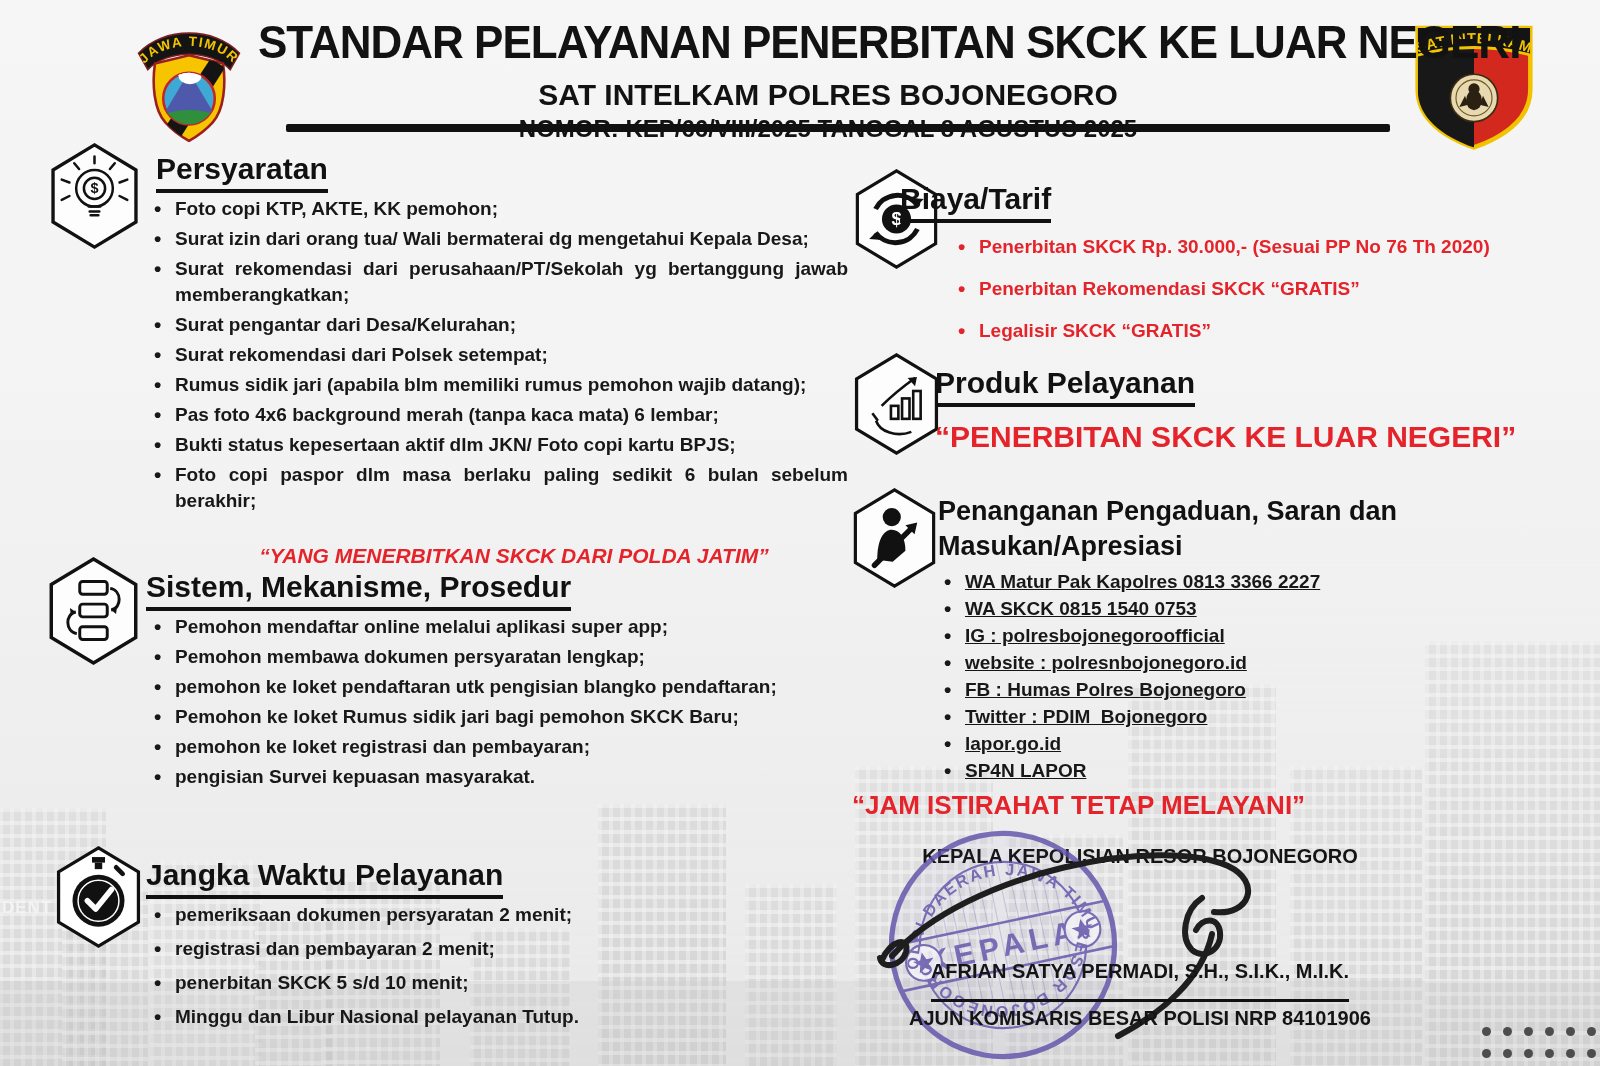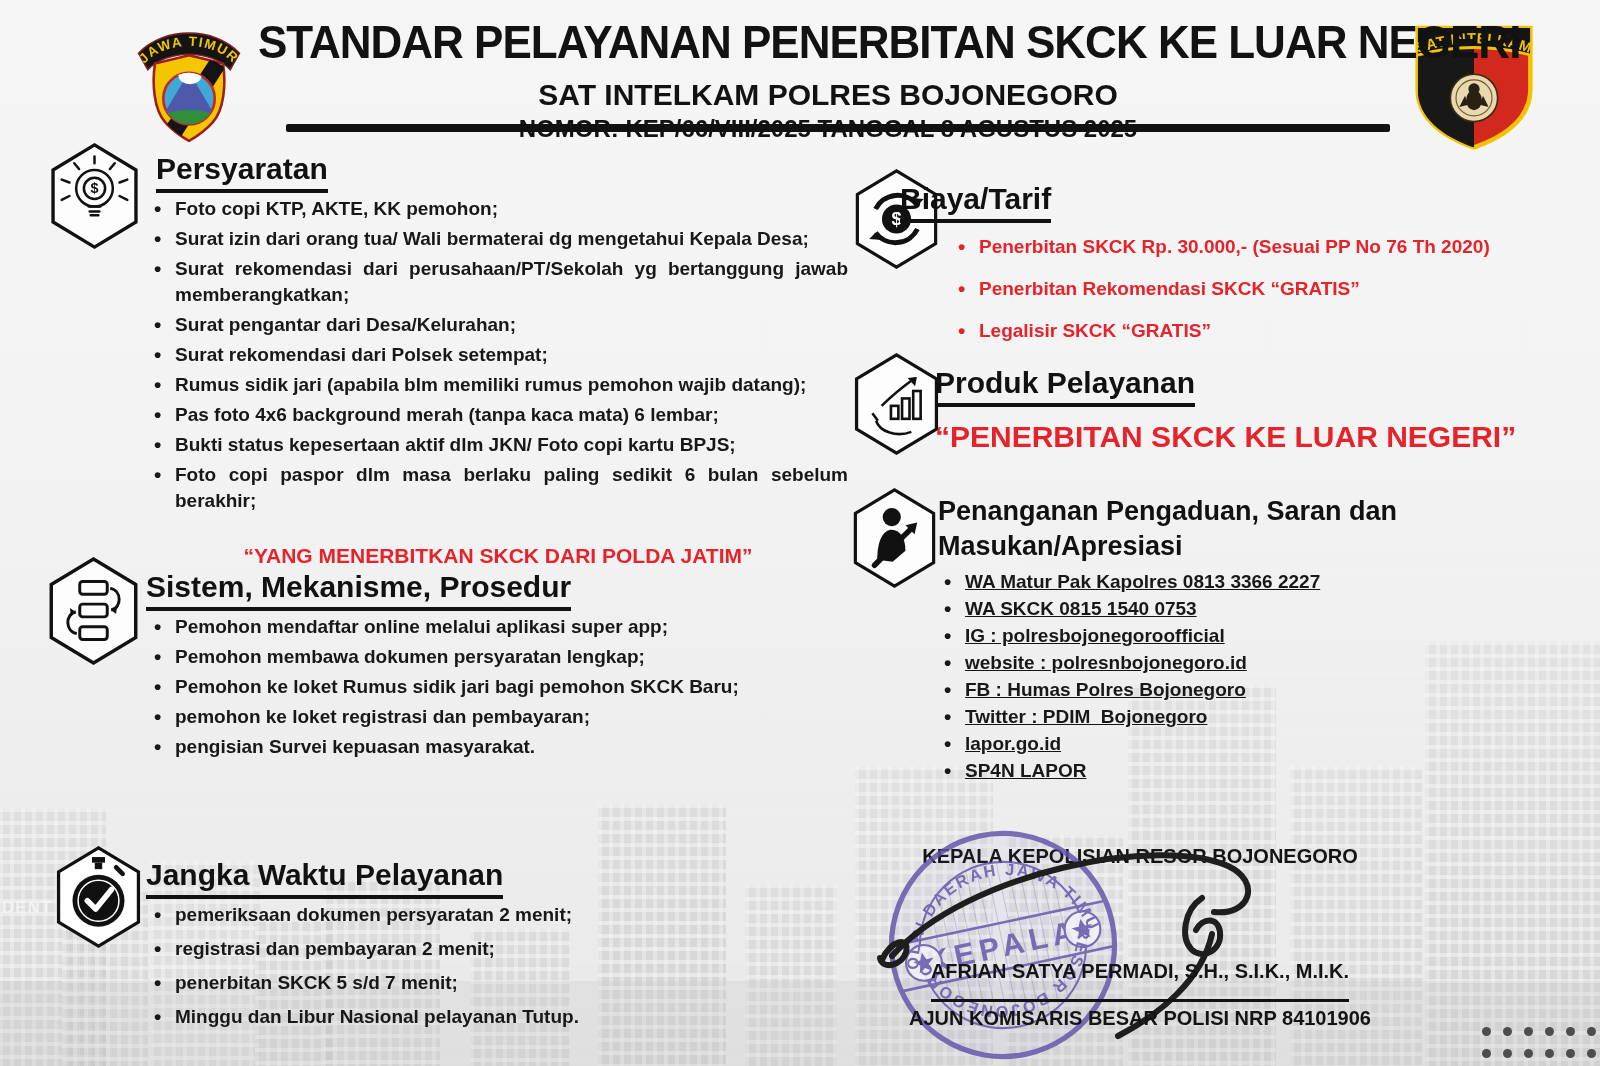--- a/index.html
+++ b/index.html
@@ -42,21 +42,21 @@
   .badge-right{left:1400px;top:10px;}
 
   
   .hexicon{position:absolute;}
   .sec-h{position:absolute;font-size:30px;font-weight:800;color:#111;}
   .sec-h .ul{display:inline-block;border-bottom:4px solid #111;padding-bottom:3px;}
   .blist{position:absolute;list-style:none;margin:0;padding:0;}
   .blist li{position:relative;padding-left:27px;font-size:19px;font-weight:bold;line-height:26px;margin-bottom:4px;text-align:justify;color:#181818;}
   .blist li::before{content:"•";position:absolute;left:6px;top:0;font-size:21px;}
   .red{color:#E5232B;}
-  .red-note{position:absolute;left:148px;top:544px;width:700px;text-align:center;font-size:21px;font-weight:800;}
+  .red-note{position:absolute;left:164px;top:544px;width:700px;text-align:center;font-size:21px;font-weight:800;font-style:italic;}
   .biaya-list li{line-height:29px;margin-bottom:13px;text-align:left;color:#E5232B;}
   .biaya-list li::before{color:#E5232B;}
   .peng-h{position:absolute;left:938px;top:494px;width:510px;font-size:27px;font-weight:800;line-height:1.28;color:#111;}
   .peng-list li{line-height:27px;margin-bottom:0;text-align:left;}
   .produk-value{position:absolute;left:935px;top:420px;font-size:30px;font-weight:800;white-space:nowrap;}
   .motto{position:absolute;left:852px;top:790px;font-size:26px;font-weight:800;}
 
   
   .office{position:absolute;left:905px;top:845px;width:470px;text-align:center;font-size:20px;font-weight:800;color:#141414;}
   .stamp{position:absolute;left:882px;top:824px;transform:rotate(-12deg);opacity:.82;color:#6152AB;}
@@ -186,41 +186,42 @@
     </g>
     <polygon points="68,55 74,51 73,59" fill="#111"></polygon>
     <polygon points="32,57 26,53 27,61" fill="#111"></polygon>
   </svg>
   <div class="sec-h" style="left:146px;top:570px;">
     <span class="ul">Sistem, Mekanisme, Prosedur</span>
   </div>
   <ul class="blist" style="left:148px;top:614px;width:705px;">
     <li>Pemohon mendaftar online melalui aplikasi super app;</li>
     <li>Pemohon membawa dokumen persyaratan lengkap;</li>
+    <li>pemohon ke loket pendaftaran utk pengisian blangko pendaftaran;</li>
     <li>Pemohon ke loket Rumus sidik jari bagi pemohon SKCK Baru;</li>
     <li>pemohon ke loket registrasi dan pembayaran;</li>
     <li>pengisian Survei kepuasan masyarakat.</li>
   </ul>
 
   <svg class="hexicon" style="left:52px;top:845px;" width="93" height="104" viewBox="0 0 100 112">
     <path d="M50 3 L93 29 L93 83 L50 109 L7 83 L7 29 Z" fill="#ffffff" stroke="#111" stroke-width="3.5"></path>
     <rect x="43" y="13" width="14" height="6" fill="#111"></rect>
     <rect x="46" y="19" width="8" height="7" fill="#111"></rect>
     <line x1="69" y1="24" x2="76" y2="31" stroke="#111" stroke-width="5" stroke-linecap="round"></line>
     <circle cx="50" cy="60" r="28" fill="#111"></circle>
     <circle cx="50" cy="60" r="22" fill="none" stroke="#fff" stroke-width="1.6"></circle>
     <path d="M38,60 L47,69 L64,48" fill="none" stroke="#fff" stroke-width="6" stroke-linecap="round" stroke-linejoin="round"></path>
   </svg>
   <div class="sec-h" style="left:146px;top:858px;">
     <span class="ul">Jangka Waktu Pelayanan</span>
   </div>
   <ul class="blist" style="left:148px;top:902px;width:700px;">
     <li style="margin-bottom:8px;">pemeriksaan dokumen persyaratan 2 menit;</li>
     <li style="margin-bottom:8px;">registrasi dan pembayaran 2 menit;</li>
-    <li style="margin-bottom:8px;">penerbitan SKCK 5 s/d 7 menit;</li>
+    <li style="margin-bottom:8px;">penerbitan SKCK 5 s/d 10 menit;</li>
     <li>Minggu dan Libur Nasional pelayanan Tutup.</li>
   </ul>
 
   <svg class="hexicon" style="left:851px;top:168px;" width="91" height="102" viewBox="0 0 100 112">
     <path d="M50 3 L93 29 L93 83 L50 109 L7 83 L7 29 Z" fill="#fdfdfd" stroke="#111" stroke-width="3.5"></path>
     <circle cx="50" cy="56" r="16" fill="#111"></circle>
     <text x="50" y="63" text-anchor="middle" font-size="20" font-weight="bold" fill="#fff" font-family="Liberation Sans, sans-serif">$</text>
     <path d="M27,45 A27,27 0 0 1 73,41" fill="none" stroke="#111" stroke-width="5.5"></path>
     <polygon points="73,41 66,33 80,34" fill="#111"></polygon>
     <path d="M73,67 A27,27 0 0 1 27,71" fill="none" stroke="#111" stroke-width="5.5"></path>
@@ -264,20 +265,21 @@
     <li>WA Matur Pak Kapolres 0813 3366 2227</li>
     <li>WA SKCK 0815 1540 0753</li>
     <li>IG : polresbojonegoroofficial</li>
     <li>website : polresnbojonegoro.id</li>
     <li>FB : Humas Polres Bojonegoro</li>
     <li>Twitter : PDIM_Bojonegoro</li>
     <li>lapor.go.id</li>
     <li>SP4N LAPOR</li>
   </ul>
 
+  <div class="motto red">“JAM ISTIRAHAT TETAP MELAYANI”</div>
 
   <div class="office">KEPALA KEPOLISIAN RESOR BOJONEGORO</div>
 
   <svg class="stamp" width="242" height="242" viewBox="0 0 230 230">
     <defs>
       <path id="stampTop" d="M 32,120 A 84,84 0 0 1 198,120"></path>
       <path id="stampBot" d="M 189,110 A 75,75 0 0 1 41,110"></path>
       <clipPath id="stampOuter">
           <circle cx="115" cy="115" r="106"></circle>
         </clipPath>

